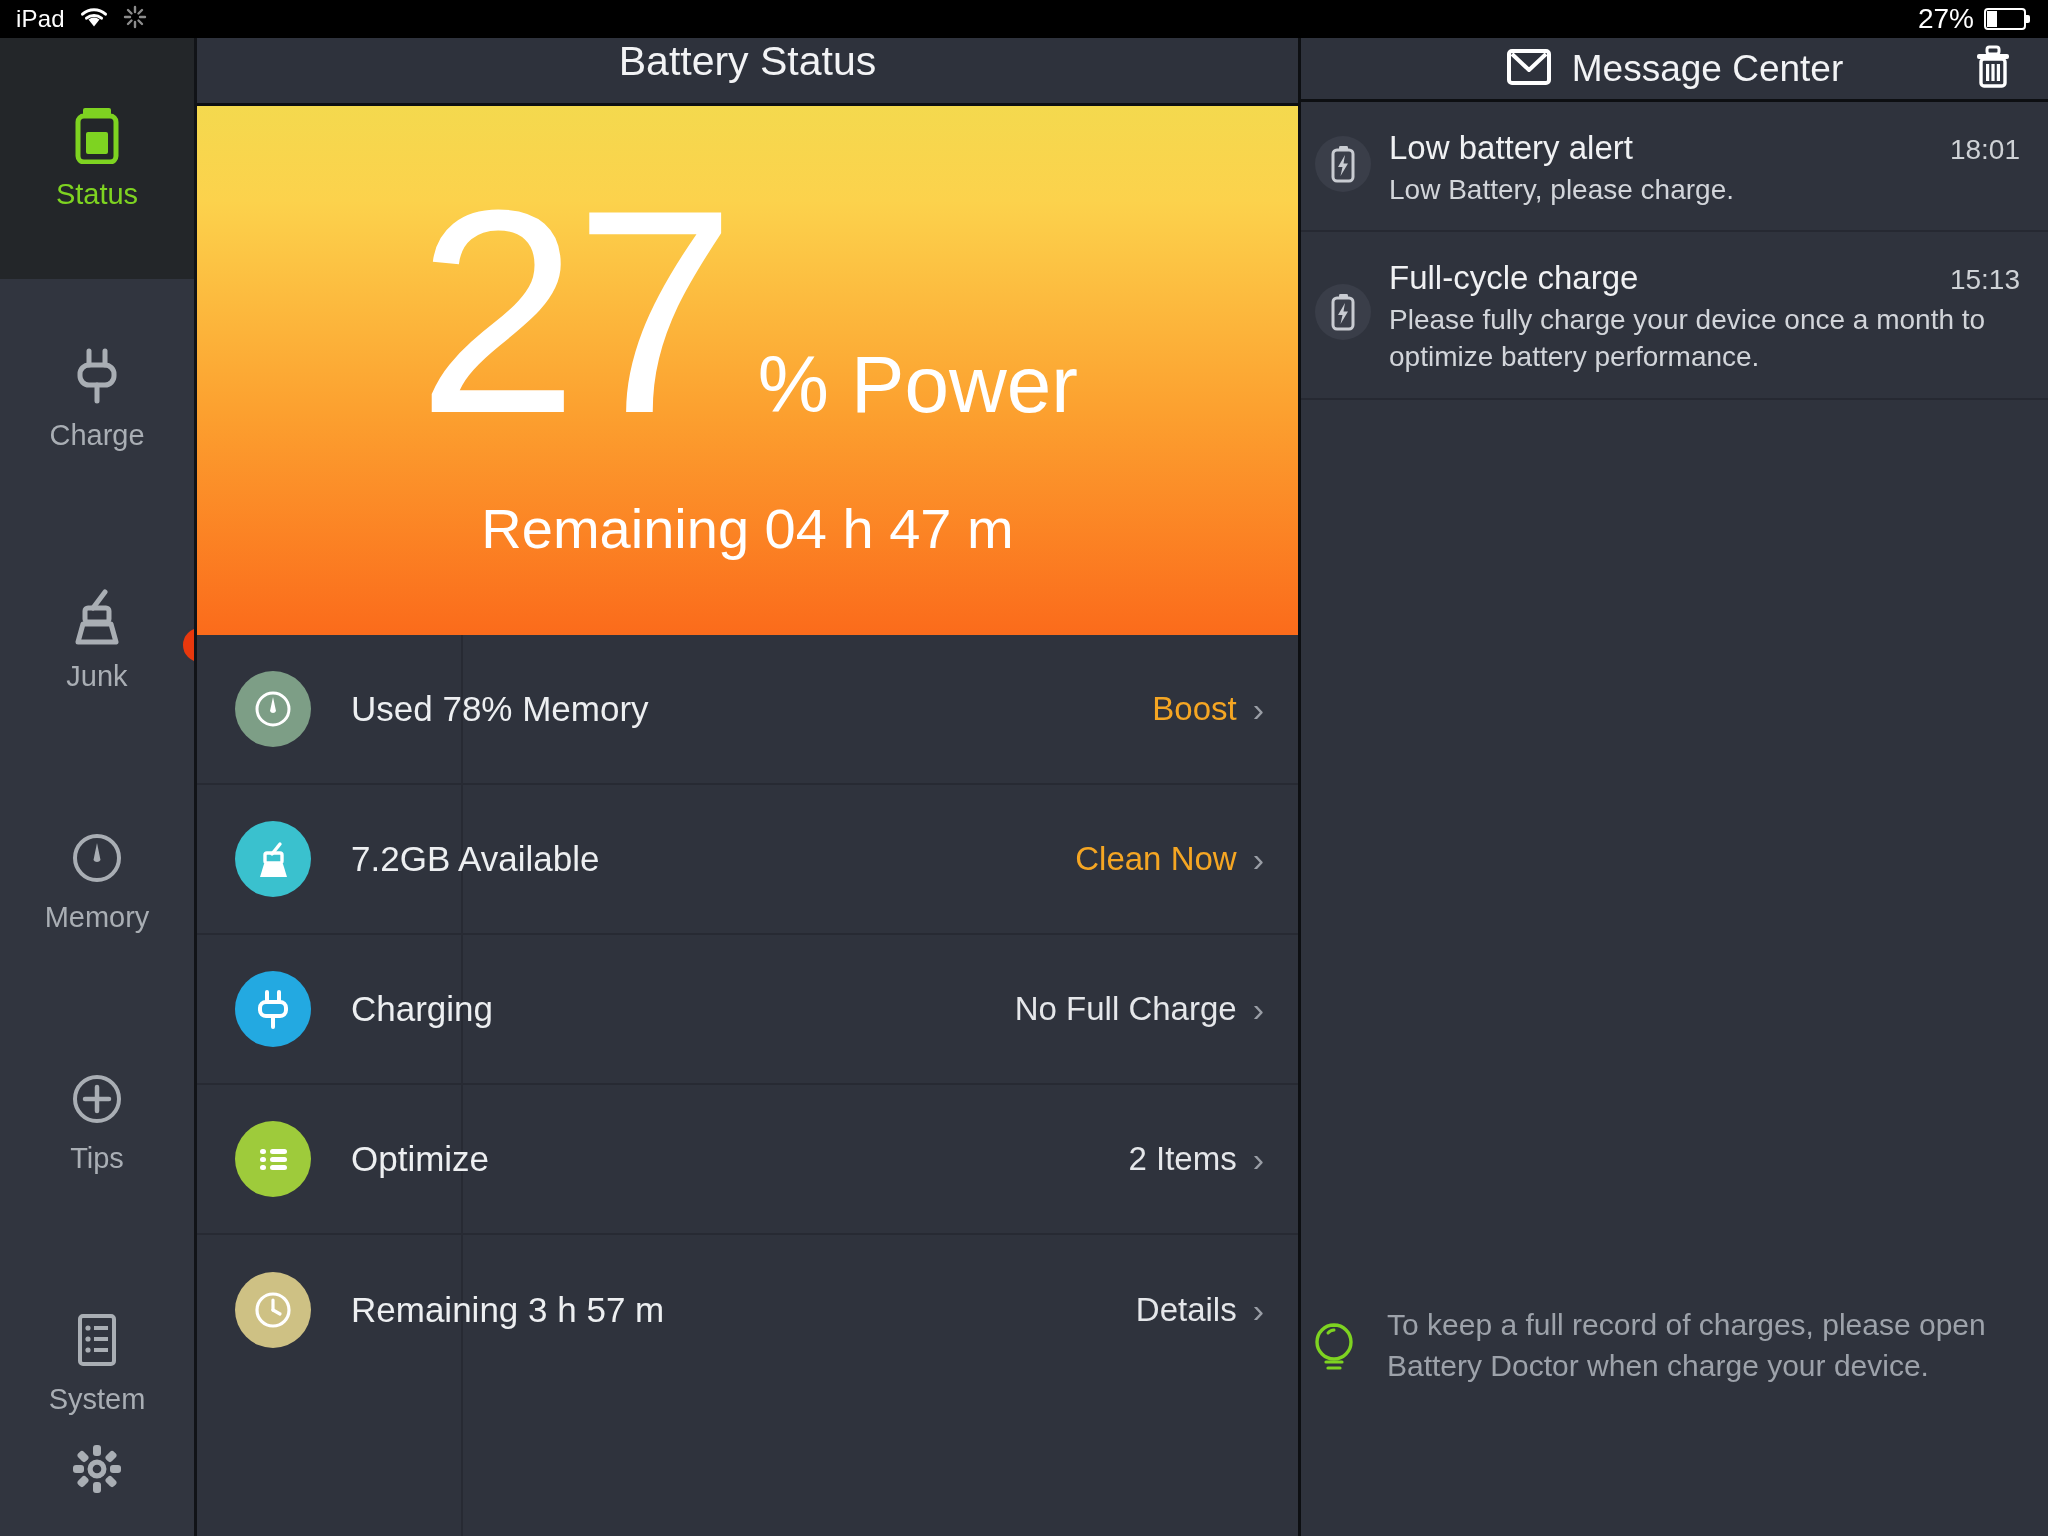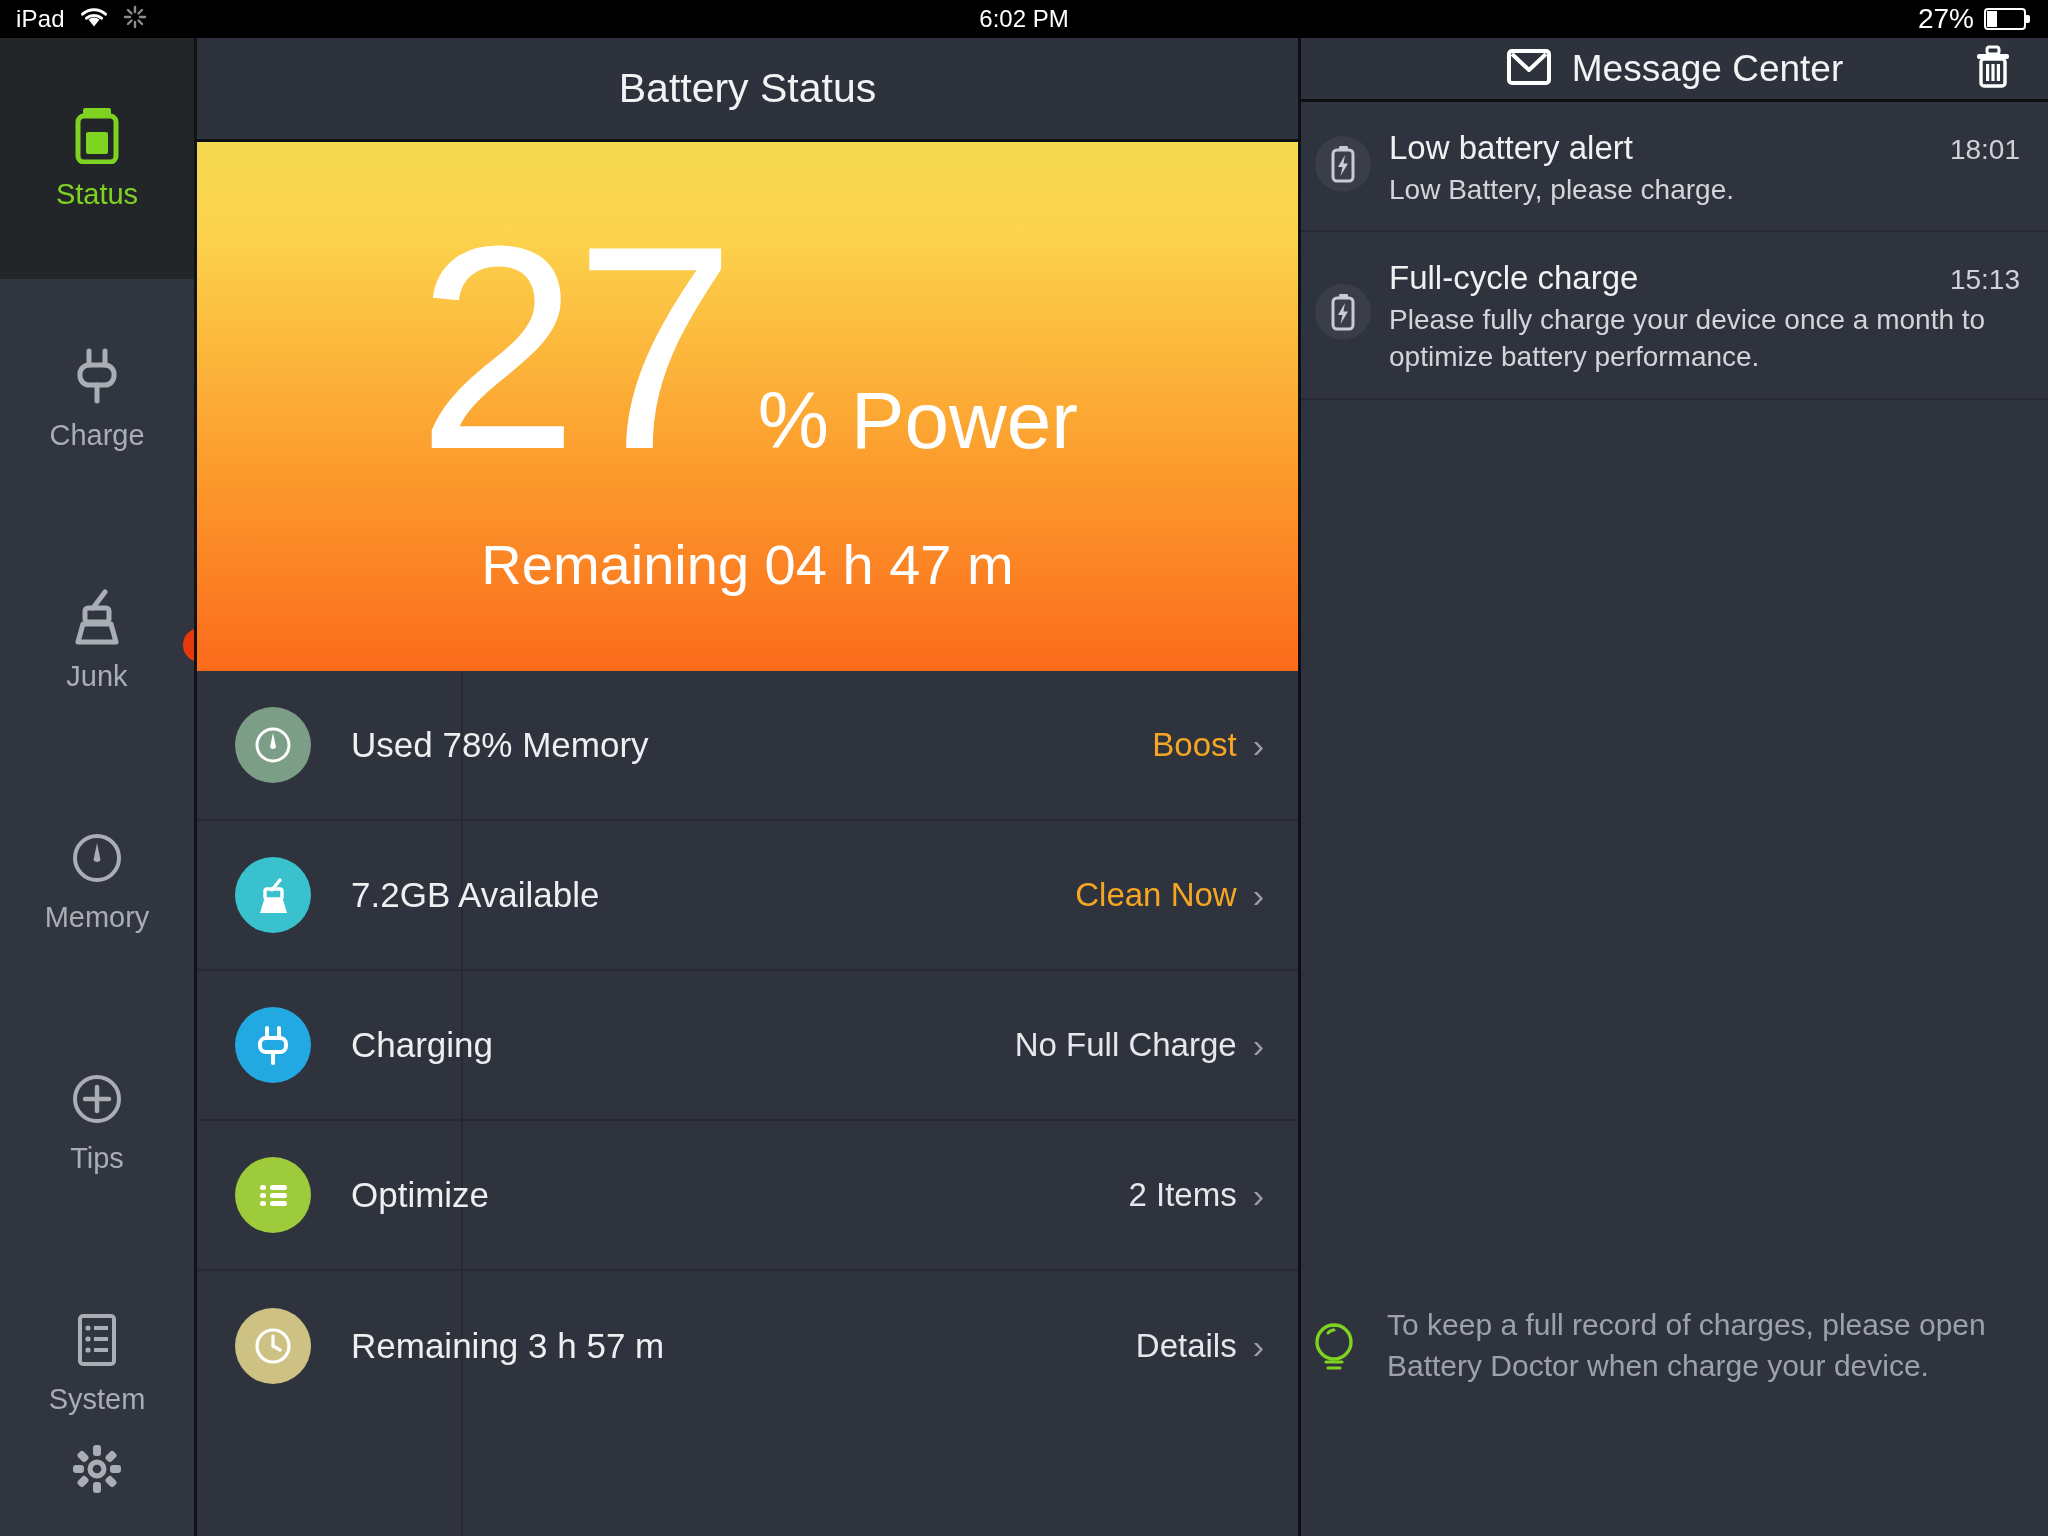--- a/index.html
+++ b/index.html
@@ -67,21 +67,21 @@
   }
   .gear-wrap {
     position: absolute; bottom: 36px; left: 0; width: 194px;
     display: flex; justify-content: center; cursor: pointer;
   }
 
   
   .main { flex: 1 1 auto; height: 100%; background: #2F333D; position: relative; min-width:0;
           border-left: 3px solid #111317; display: flex; flex-direction: column; max-width: 1104px;}
   .main-header {
-    height: 104px; background: #2E323C; display: flex; align-items: center; justify-content: center;
+    height: 68px; background: #2E323C; display: flex; align-items: flex-start; justify-content: center;
     border-bottom: 3px solid #0d0f12;
   }
   .main-title { font-size: 41px; color: #F2F3F5; }
 
   .hero {
     height: 529px; position: relative;
     background: linear-gradient(180deg, #F4D94E 0%, #FCD24C 18%, #FCA02F 58%, #FB6B1B 100%);
     display: flex; flex-direction: column; align-items: center; justify-content: center;
   }
   .hero-top { display: flex; align-items: baseline; justify-content: center; }
@@ -170,21 +170,20 @@
             <line x1="2" y1="12" x2="7" y2="12"></line>
             <line x1="17" y1="12" x2="22" y2="12"></line>
             <line x1="5" y1="5" x2="8.5" y2="8.5"></line>
             <line x1="15.5" y1="15.5" x2="19" y2="19"></line>
             <line x1="19" y1="5" x2="15.5" y2="8.5"></line>
             <line x1="8.5" y1="15.5" x2="5" y2="19"></line>
           </g>
         </svg>
       </span>
     </div>
-    <div class="sb-center">6:02 PM</div>
     <div class="sb-right">
       <span>27%</span>
       <span class="batt-glyph">
         <span class="batt-body"></span>
         <span class="batt-fill"></span>
         <span class="batt-cap"></span>
       </span>
     </div>
   </div>
 

